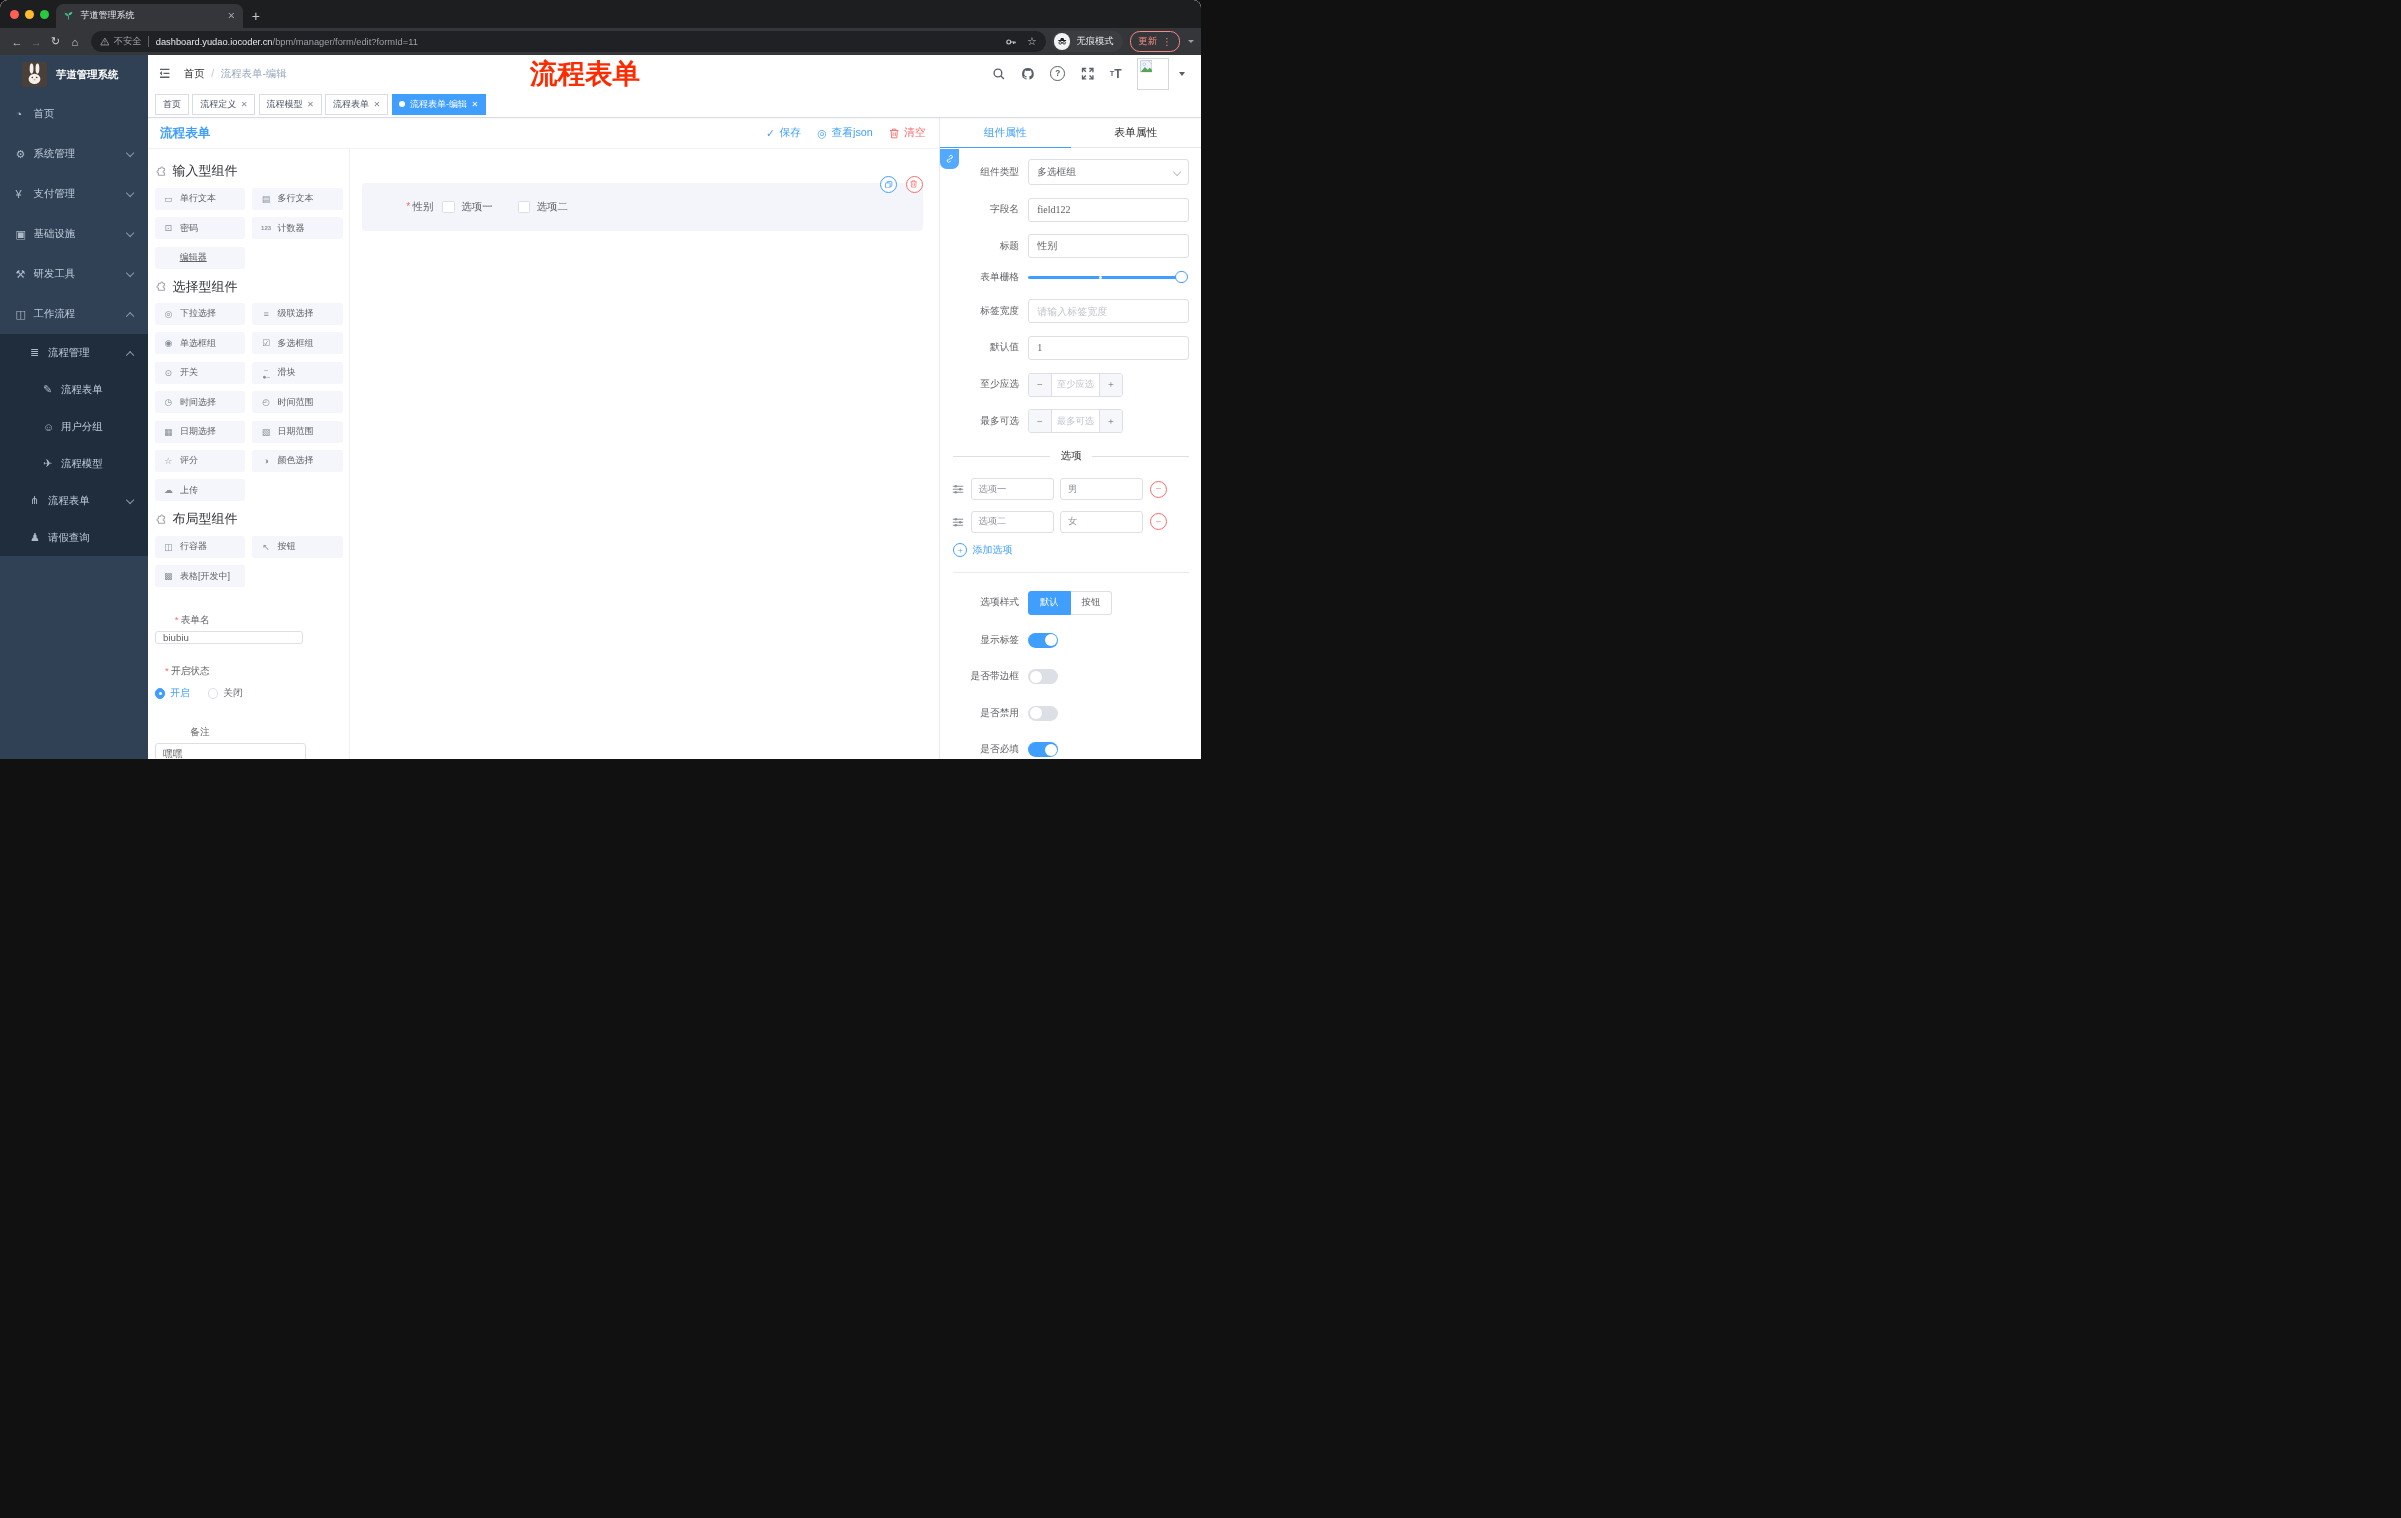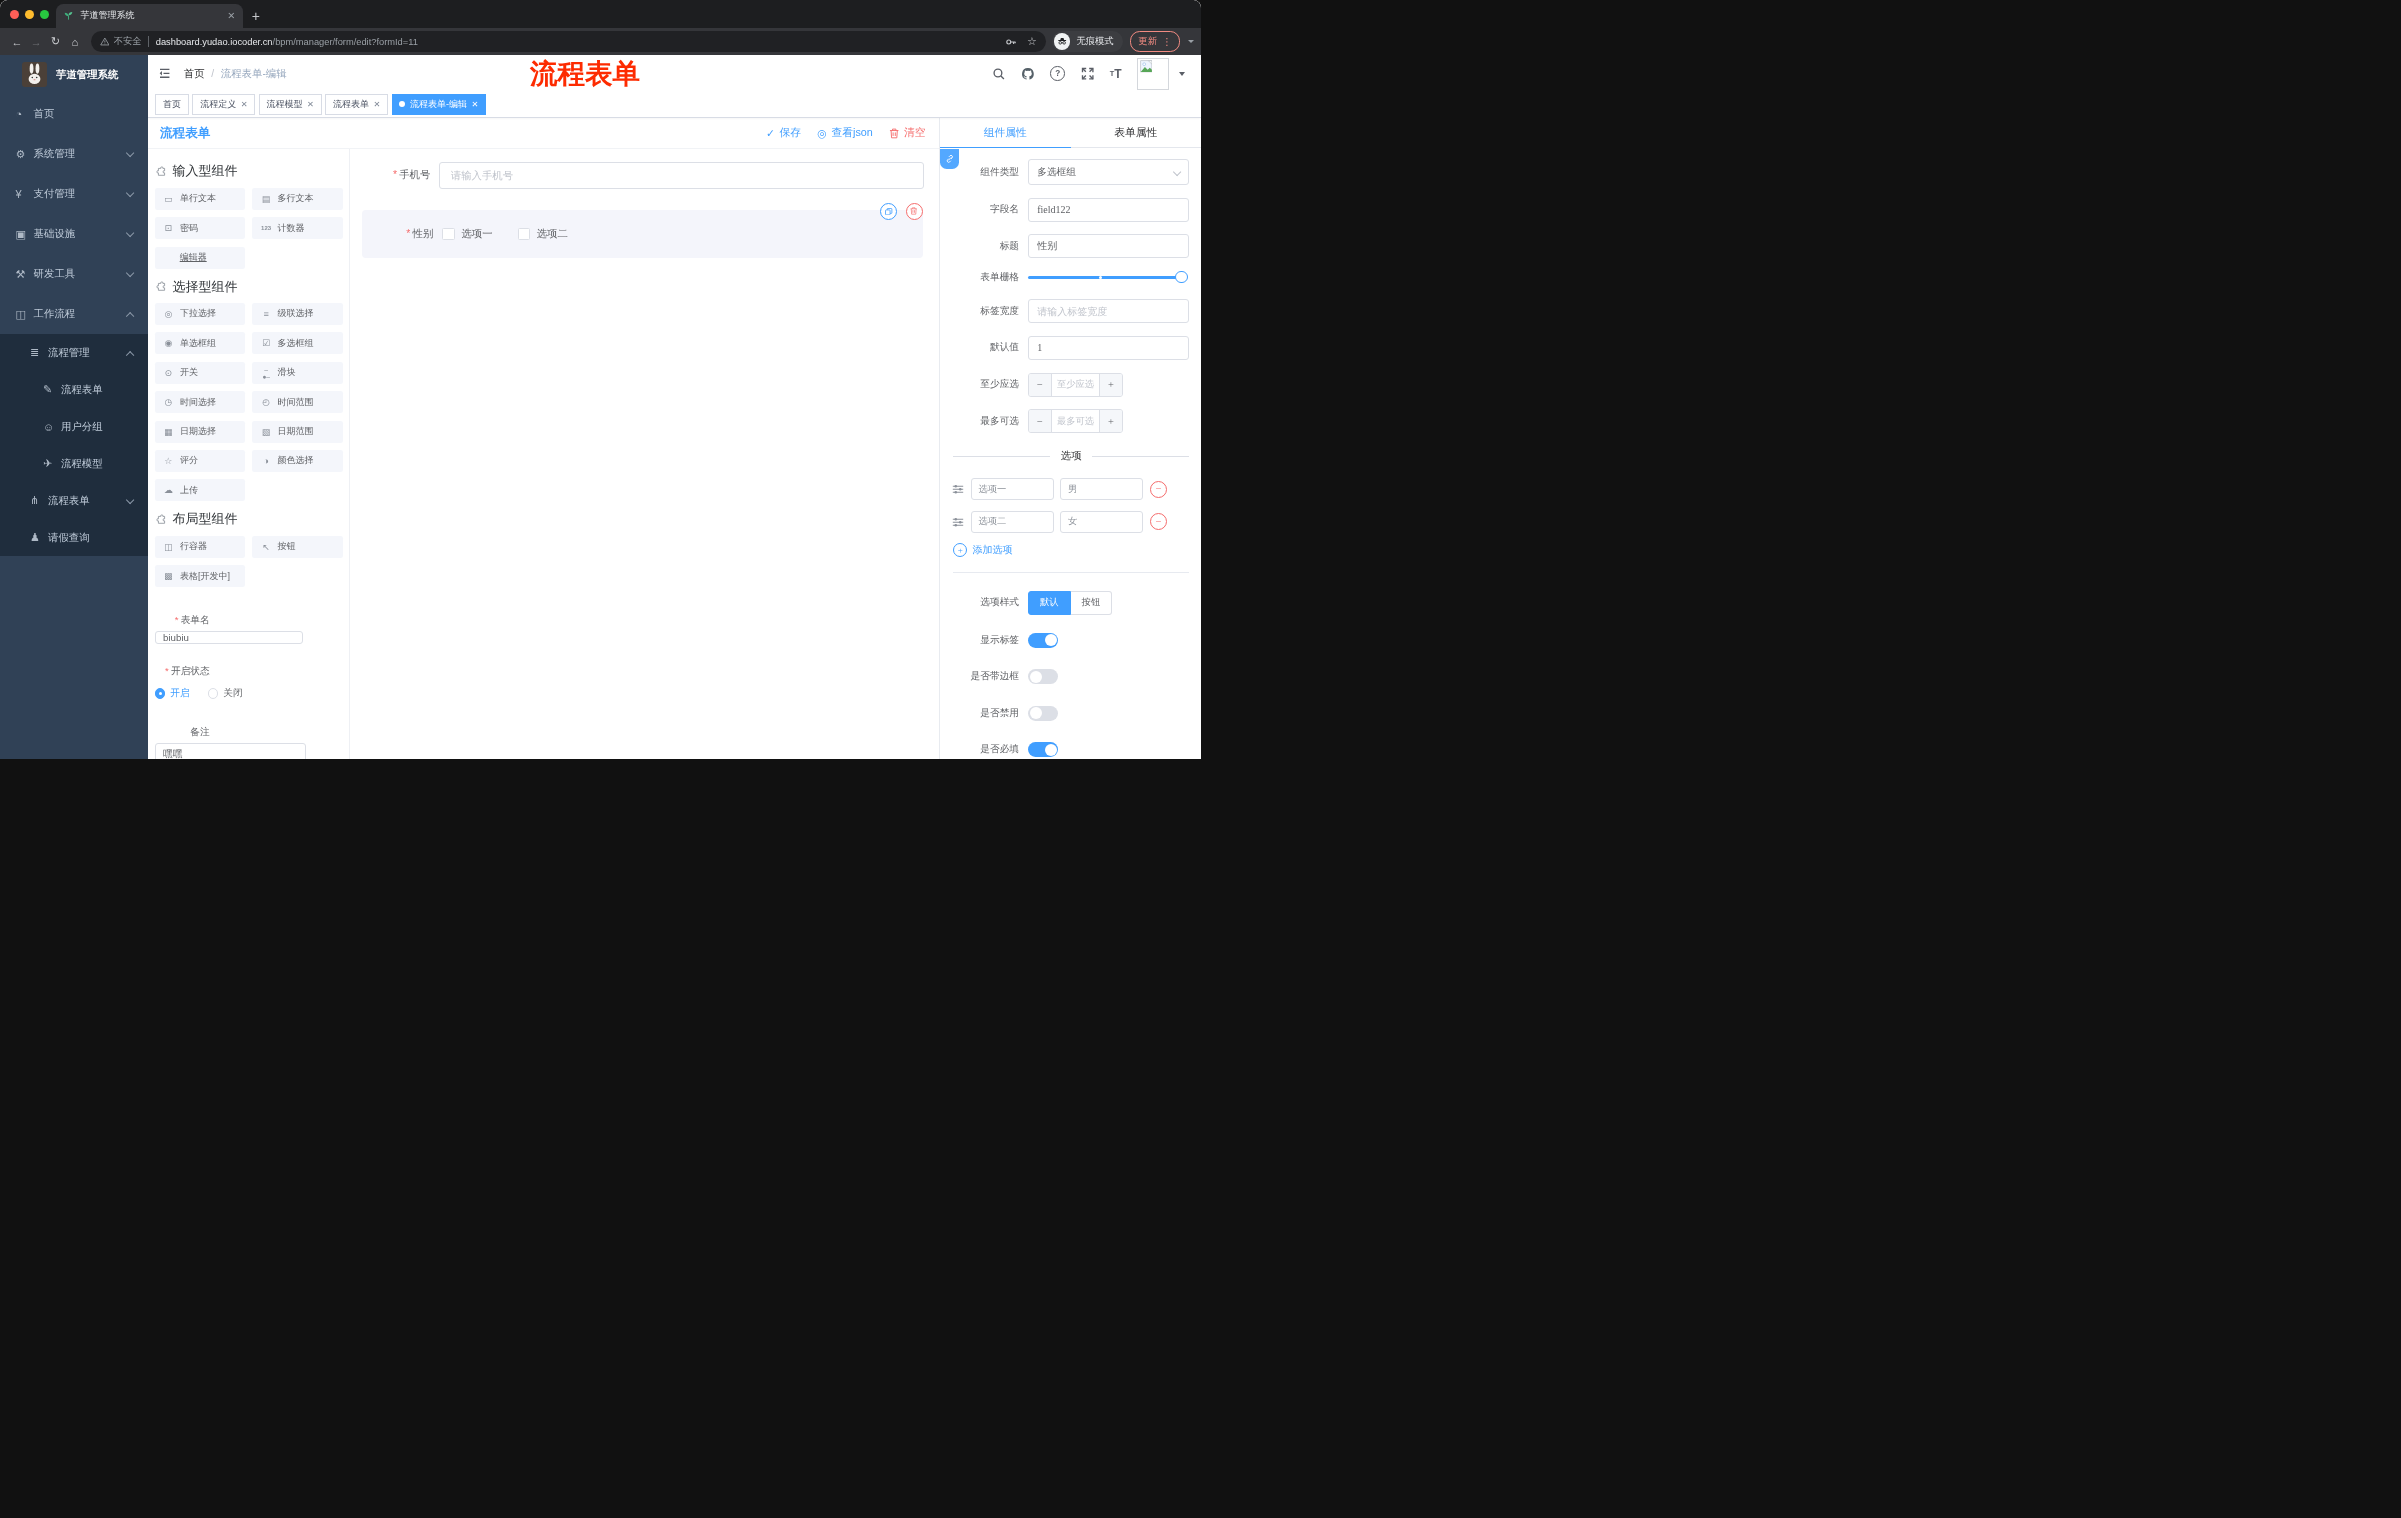--- a/index.html
+++ b/index.html
@@ -526,24 +526,20 @@
                   <span class="pflabel">备注</span>
                   <span class="tawrap">
                     <textarea class="pta" style="">嘿嘿</textarea>
                     <span class="tacorner"></span>
                   </span>
                 </div>
               </div>
             </div>
 
             <div class="canvas">
-              <div class="crow">
-                <span class="clabel req">手机号</span>
-                <input class="cinput" placeholder="请输入手机号" style="">
-              </div>
 
               <div class="activeblock">
                 <div class="blockbtns">
                   <span class="cirbtn copy">
                     <svg width="7.4" height="7.4" viewBox="0 0 10 10">
                         <rect x="0.7" y="2.6" width="6.2" height="6.7" rx="1" fill="none" stroke="#409eff" stroke-width="1.1"></rect>
                         <path d="M3 2.6V1.3A0.7 0.7 0 013.7 0.6H8.3A1 1 0 019.3 1.6V6.6a0.7 0.7 0 01-0.7 0.7H7" fill="none" stroke="#409eff" stroke-width="1.1"></path>
                       </svg>
                   </span>
                   <span class="cirbtn del">

